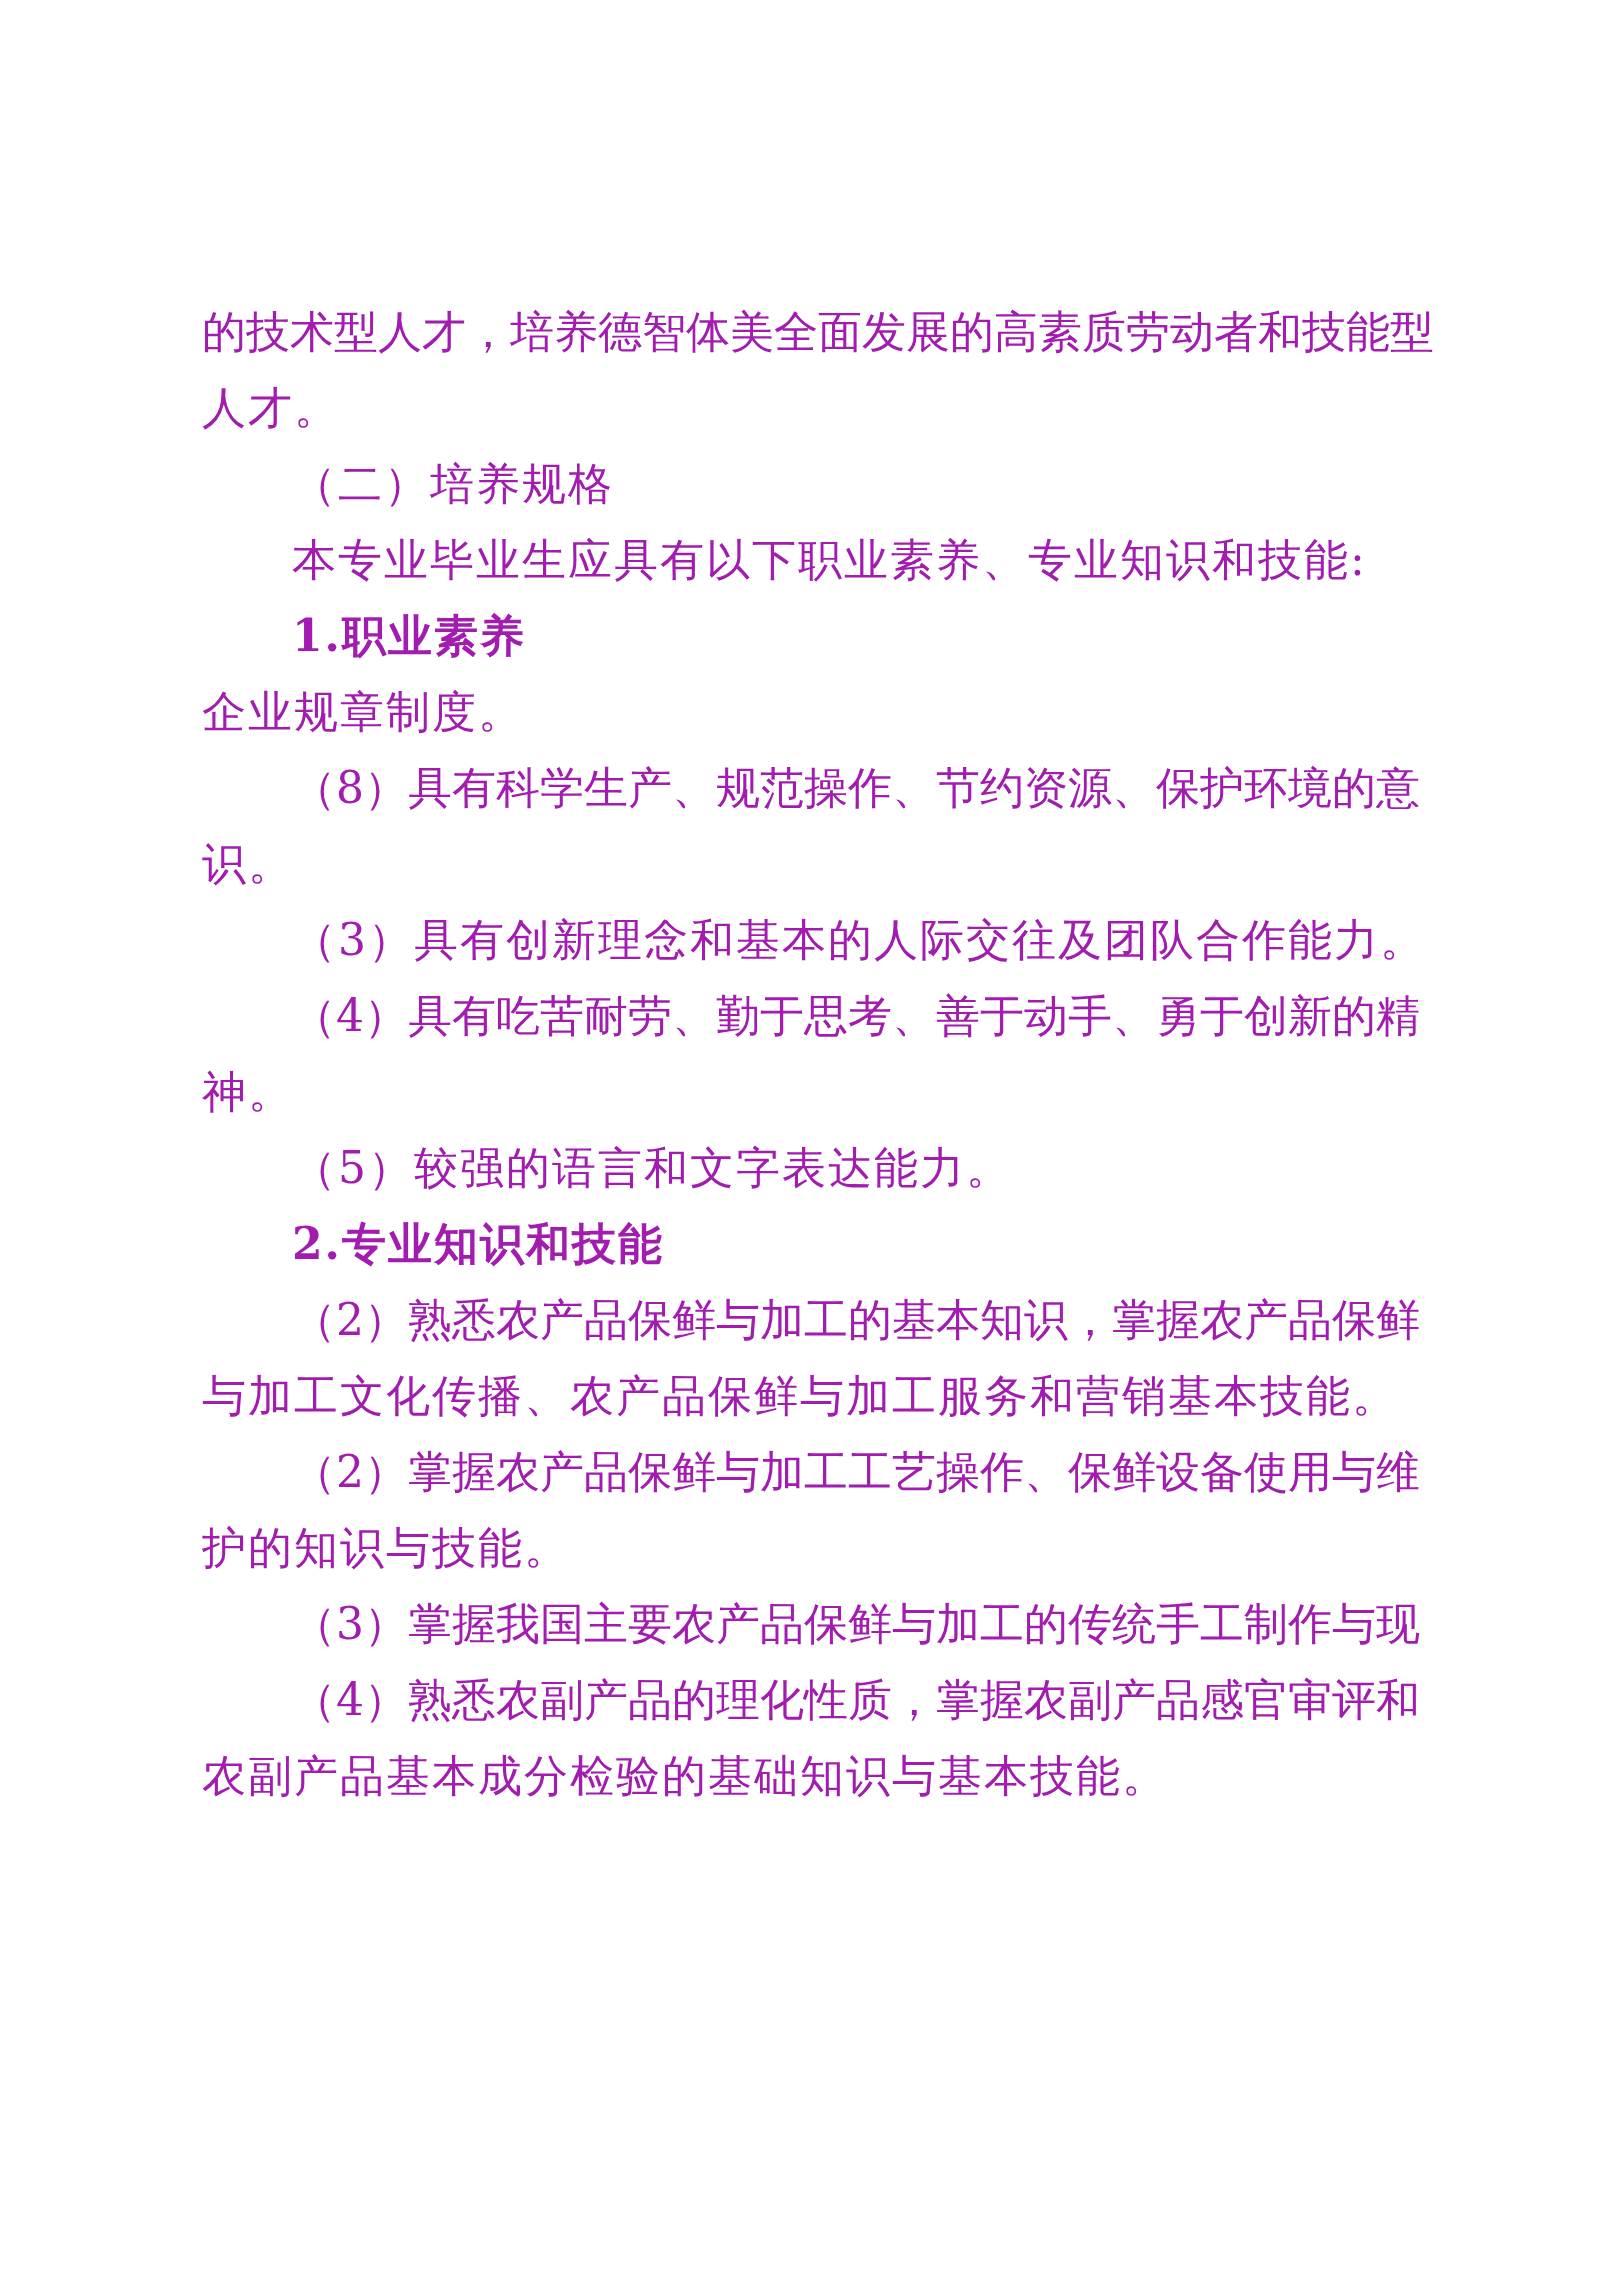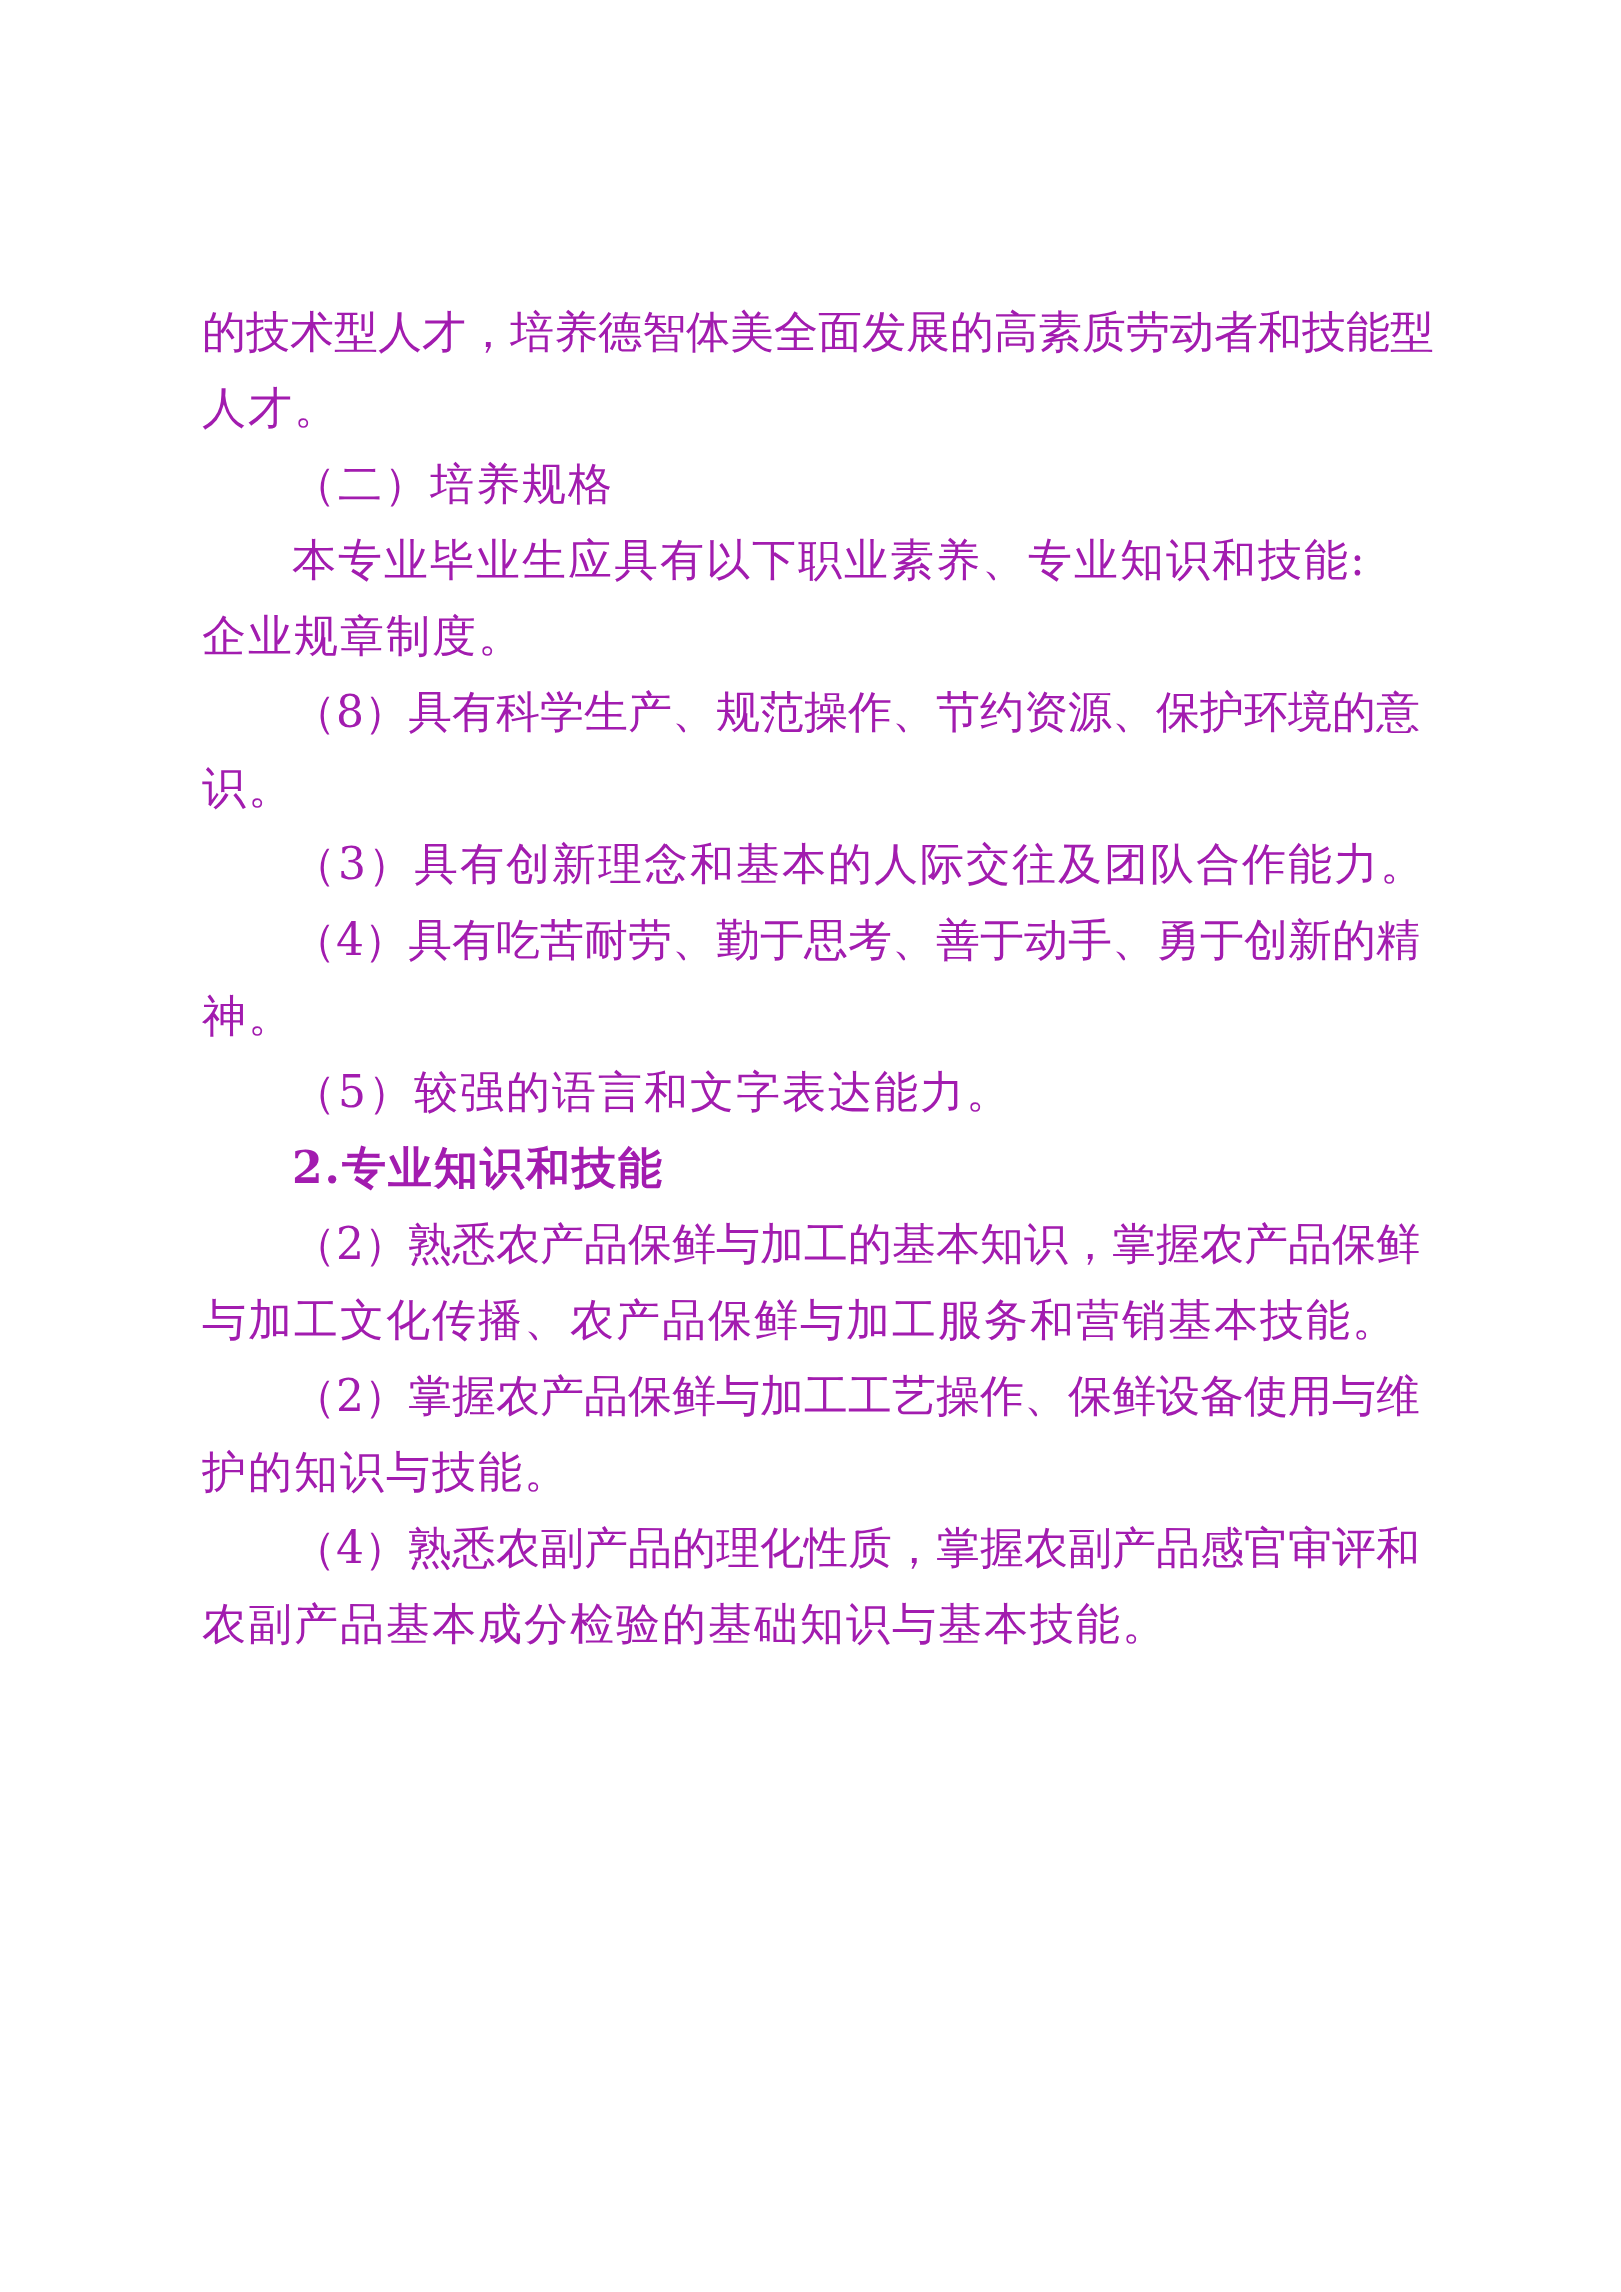--- a/index.html
+++ b/index.html
@@ -45,29 +45,31 @@
 </style>
 </head>
 <body>
 
 <div class="page">
   <div class="content" id="document-body">
       <div class="line justify">的技术型人才，培养德智体美全面发展的高素质劳动者和技能型</div>
       <div class="line">人才。</div>
       <div class="line indent">（二）培养规格</div>
       <div class="line indent">本专业毕业生应具有以下职业素养、专业知识和技能:</div>
+      <div class="line indent bold">1.职业素养</div>
       <div class="line">企业规章制度。</div>
       <div class="line indent justify">（8）具有科学生产、规范操作、节约资源、保护环境的意</div>
       <div class="line">识。</div>
       <div class="line indent">（3）具有创新理念和基本的人际交往及团队合作能力。</div>
       <div class="line indent justify">（4）具有吃苦耐劳、勤于思考、善于动手、勇于创新的精</div>
       <div class="line">神。</div>
       <div class="line indent">（5）较强的语言和文字表达能力。</div>
       <div class="line indent bold">2.专业知识和技能</div>
       <div class="line indent justify">（2）熟悉农产品保鲜与加工的基本知识，掌握农产品保鲜</div>
       <div class="line">与加工文化传播、农产品保鲜与加工服务和营销基本技能。</div>
       <div class="line indent justify">（2）掌握农产品保鲜与加工工艺操作、保鲜设备使用与维</div>
       <div class="line">护的知识与技能。</div>
+      <div class="line indent justify">（3）掌握我国主要农产品保鲜与加工的传统手工制作与现</div>
       <div class="line indent justify">（4）熟悉农副产品的理化性质，掌握农副产品感官审评和</div>
       <div class="line">农副产品基本成分检验的基础知识与基本技能。</div>
     </div>
 </div>
 
 
 </body></html>

